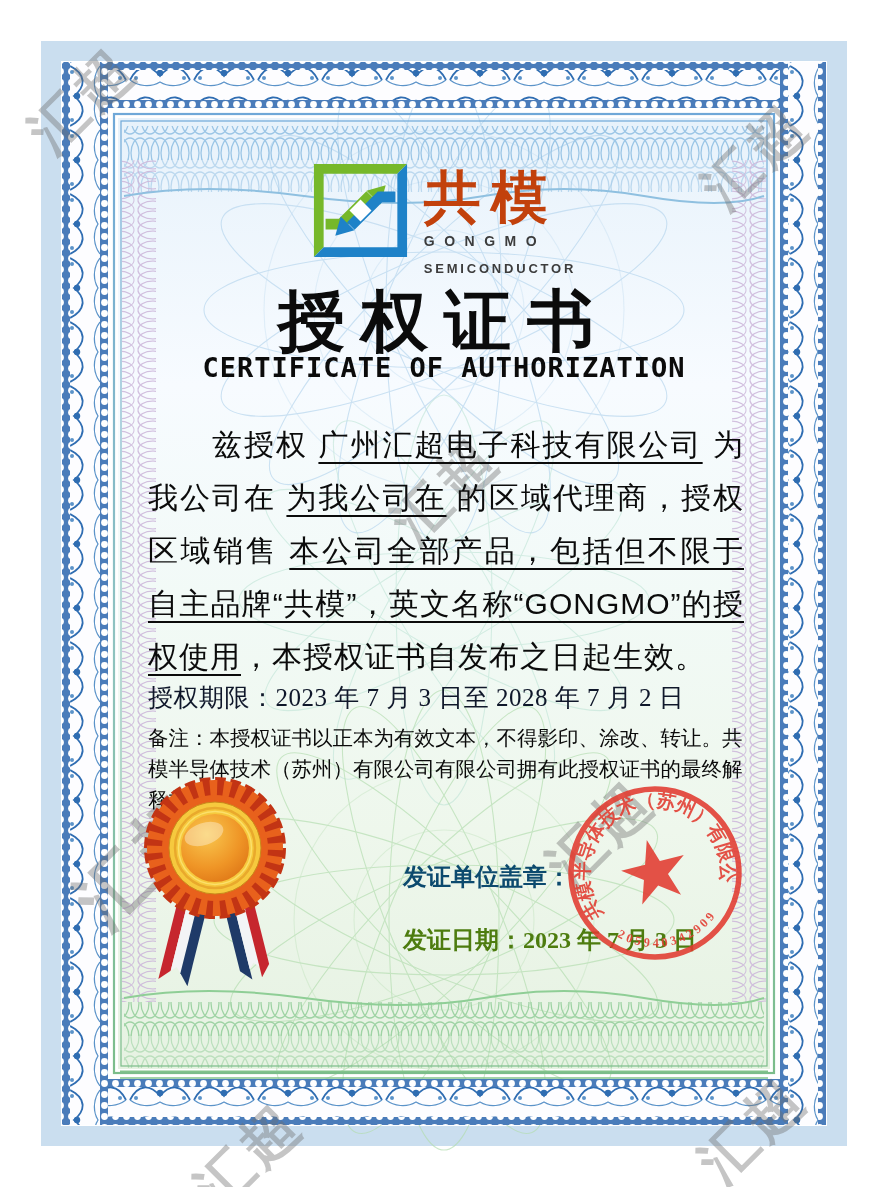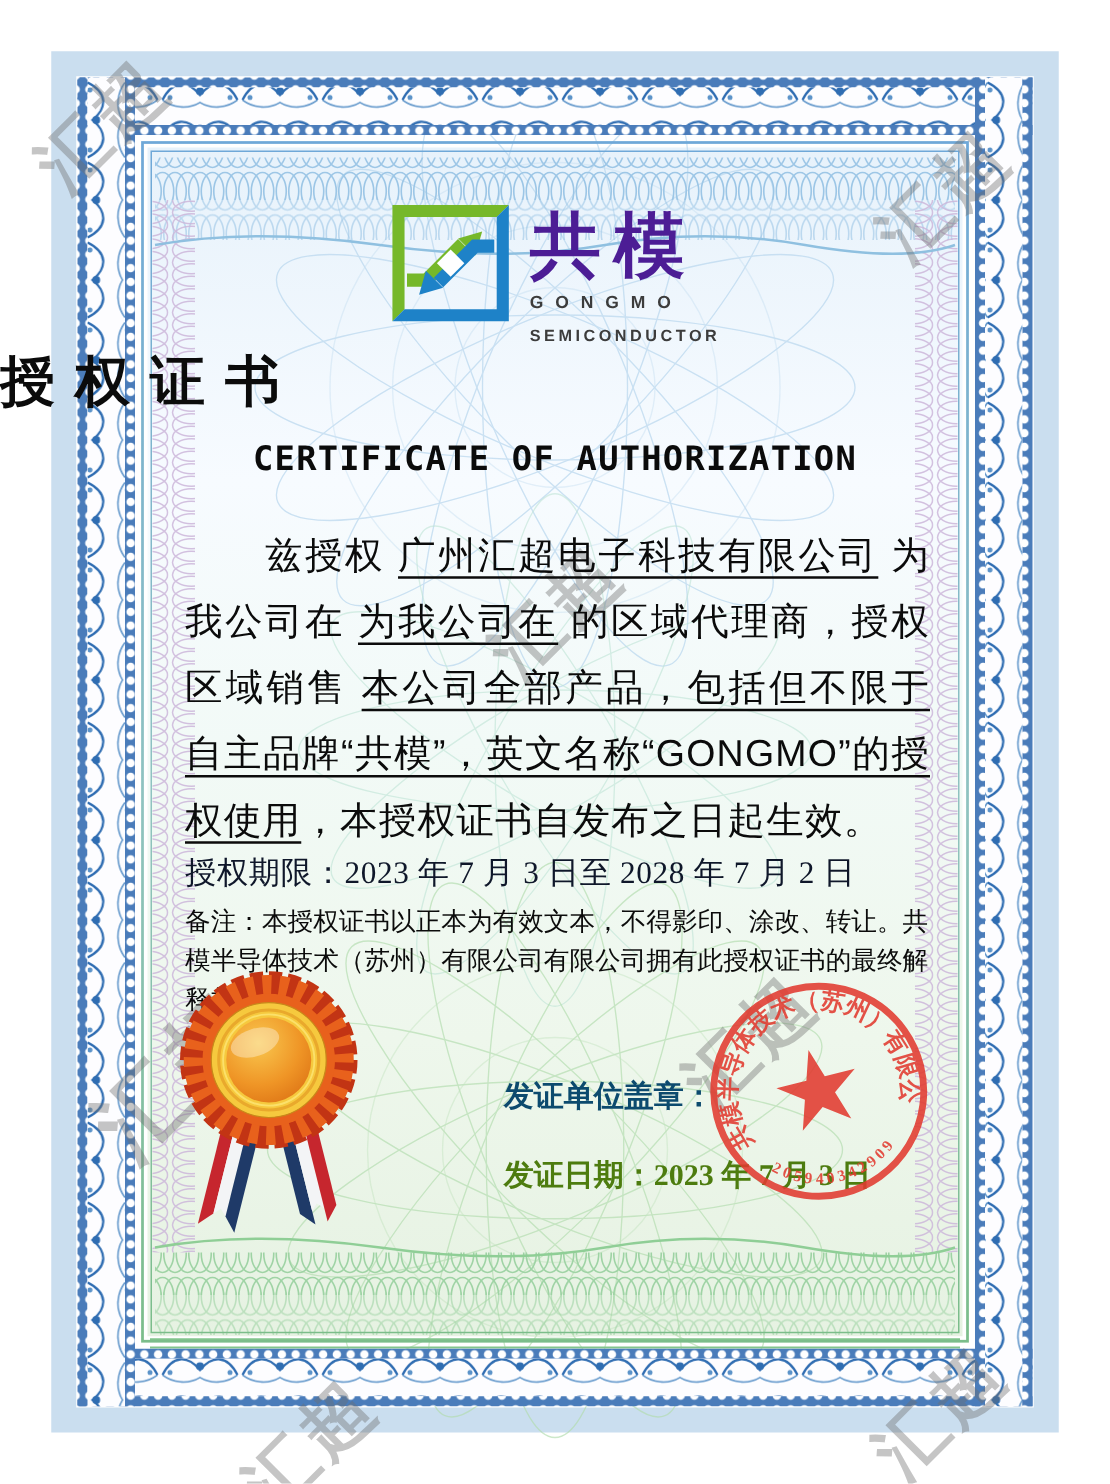--- a/index.html
+++ b/index.html
@@ -12,28 +12,28 @@
   
   .wm{
     position:absolute;z-index:1;font-weight:700;white-space:nowrap;
     transform:rotate(-45deg);color:rgba(110,110,110,0.40);
     font-size:56px;letter-spacing:5px;
   }
   .wm-big{font-size:72px;}
   
   .logo{position:absolute;z-index:2;top:162px;left:0;right:0;display:flex;justify-content:center;align-items:flex-start;gap:15px;}
   .logo-text{padding-top:6px;text-align:left;}
-  .logo-cn{font-size:57px;font-weight:900;letter-spacing:10px;color:#4c1d95;line-height:1.05;}
+  .logo-cn{font-size:57px;font-weight:900;letter-spacing:10px;color:#c2410c;line-height:1.05;}
   .logo-en{font-size:14px;font-weight:700;letter-spacing:9.5px;color:#3c3c3c;margin-top:5px;}
   .logo-sub{font-size:13px;font-weight:600;letter-spacing:2.8px;color:#3c3c3c;margin-top:12px;}
   
   .title-cn{
-    position:absolute;z-index:2;top:276px;left:0;right:0;text-align:left;
-    font-family:"Liberation Serif","DejaVu Serif",serif;
-    font-size:44px;font-weight:900;letter-spacing:16px;color:#0b0b0b;
+    position:absolute;z-index:2;top:276px;left:0;right:0;text-align:center;
+    font-family:"Liberation Serif","DejaVu Serif",serif;
+    font-size:67px;font-weight:900;letter-spacing:16px;color:#0b0b0b;
   }
   .title-en{
     position:absolute;z-index:2;top:352px;left:0;right:0;text-align:center;
     font-family:"DejaVu Sans Mono","Liberation Mono",monospace;
     font-size:27px;font-weight:700;letter-spacing:1px;color:#0b0b0b;
   }
   
   .body-text{
     position:absolute;z-index:2;left:148px;top:418px;width:596px;
     font-size:30px;line-height:53px;color:#0b0b0b;text-align:justify;

